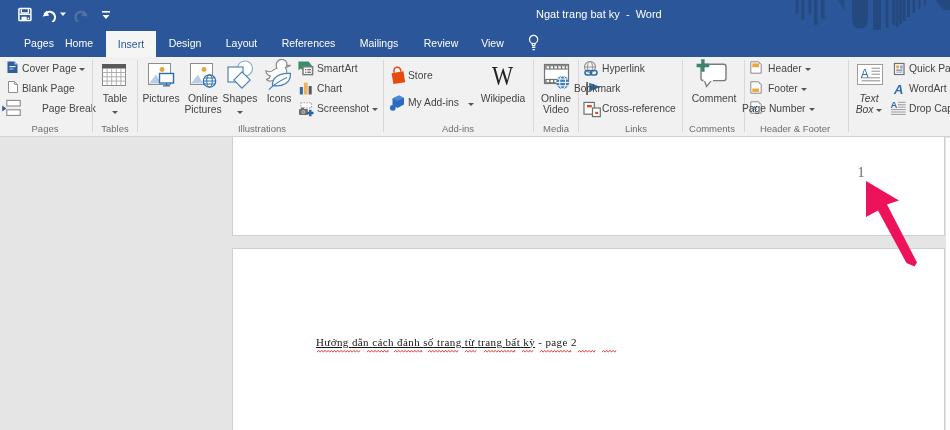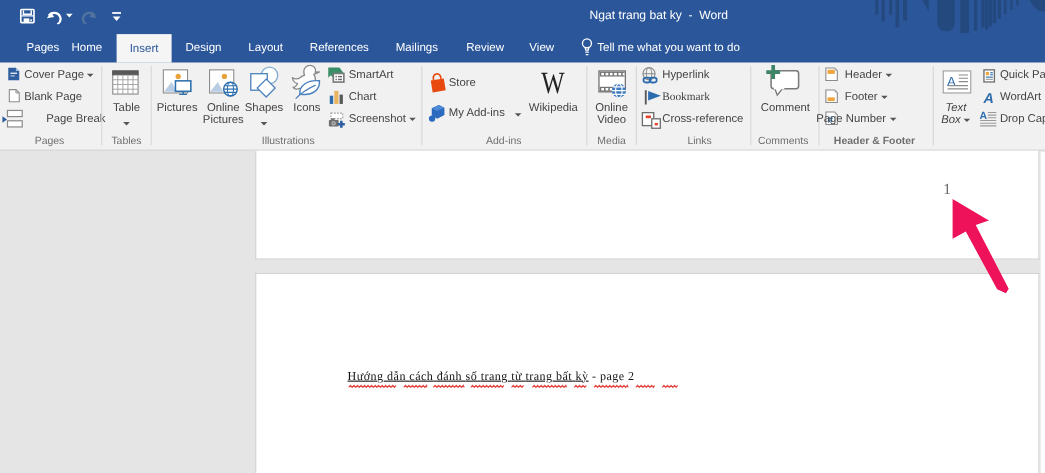--- a/index.html
+++ b/index.html
@@ -91,21 +91,20 @@
   <div class="tab" style="left:355px;width:48px;">Mailings</div>
   <div class="tab" style="left:421px;width:40px;">Review</div>
   <div class="tab" style="left:478px;width:29px;">View</div>
   <svg class="abs" style="left:528px;top:4px" width="12" height="18" viewBox="0 0 12 18">
       <g fill="none" stroke="#fff" stroke-width="1.2">
         <circle cx="5.6" cy="5.4" r="4.1"></circle>
         <path d="M3.9,9.1 L4.6,11.6 h2.1 L7.4,9.1"></path>
         <path d="M4.1,13.4 h3.2 M4.5,15.6 h2.4"></path>
       </g>
     </svg>
-  <div class="tab" style="left:543px;width:140px;text-align:left;">Tell me what you want to do</div>
 </div>
 
 <div class="abs" id="ribbon">
   <svg class="abs" style="left:0;top:0" width="950" height="80" viewBox="0 0 950 80">
 
     <g>
       <path d="M7.5,4.5 h7 l3,3 v8.5 h-10 Z" fill="#2f5e9e"></path>
       <path d="M14.5,4.5 l3,3 h-3 Z" fill="#a8c0dd"></path>
       <rect x="9.5" y="9" width="6" height="1.2" fill="#fff" opacity="0.9"></rect>
       <rect x="9.5" y="11.5" width="4" height="1" fill="#fff" opacity="0.7"></rect>
@@ -324,33 +323,33 @@
   <div class="glabel" style="left:428px;width:60px;">Add-ins</div>
   <div class="bigtxt" style="left:480px;top:36px;width:46px;">Wikipedia</div>
 
   <div class="sep" style="left:533px;"></div>
 
   <div class="bigtxt" style="left:536px;top:36px;width:40px;">Online<br>Video</div>
   <div class="glabel" style="left:536px;width:40px;">Media</div>
   <div class="sep" style="left:578px;"></div>
 
   <div class="btxt" style="left:602px;top:6px;">Hyperlink</div>
-  <div class="btxt" style="left:602px;top:26px;font-family:Liberation Serif, serif;">Bookmark</div>
+  <div class="btxt" style="left:574px;top:26px;">Bookmark</div>
   <div class="btxt" style="left:602px;top:46px;">Cross-reference</div>
   <div class="glabel" style="left:616px;width:40px;">Links</div>
   <div class="sep" style="left:682px;"></div>
 
   <div class="bigtxt" style="left:689px;top:36px;width:50px;">Comment</div>
   <div class="glabel" style="left:687px;width:50px;">Comments</div>
   <div class="sep" style="left:744px;"></div>
 
   <div class="btxt" style="left:768px;top:6px;">Header<span class="caret"></span></div>
   <div class="btxt" style="left:768px;top:26px;">Footer<span class="caret"></span></div>
   <div class="btxt" style="left:742px;top:46px;">Page Number<span class="caret"></span></div>
-  <div class="glabel" style="left:755px;width:80px;font-weight:bold;">Header &amp; Footer</div>
+  <div class="glabel" style="left:755px;width:80px;">Header &amp; Footer</div>
   <div class="sep" style="left:848px;"></div>
 
   <div class="bigtxt" style="left:849px;top:36px;width:40px;font-style:italic;">Text<br>Box <span class="caret" style="margin-left:0"></span></div>
   <div class="btxt" style="left:909px;top:6px;">Quick Parts</div>
   <div class="btxt" style="left:909px;top:26px;">WordArt</div>
   <div class="btxt" style="left:909px;top:46px;">Drop Cap</div>
 </div>
 
 <div class="abs" id="docarea">
   <div class="abs" style="left:946px;top:0;width:4px;height:292px;background:#fdfdfd;"></div>

